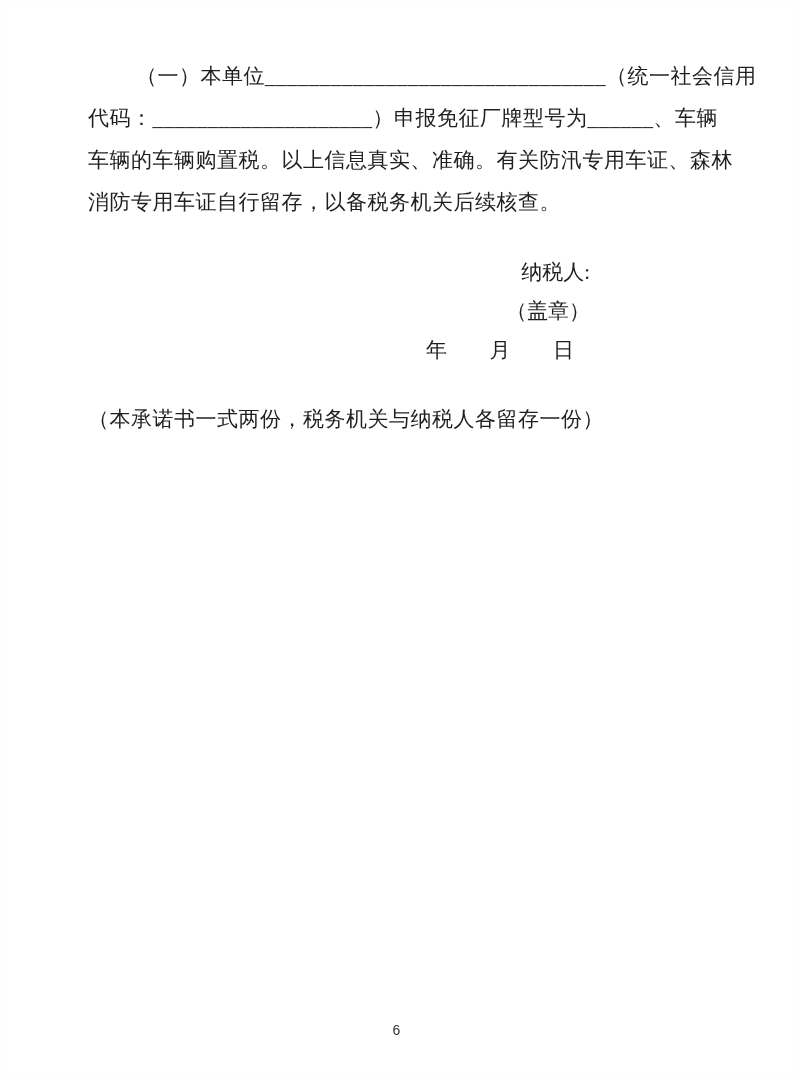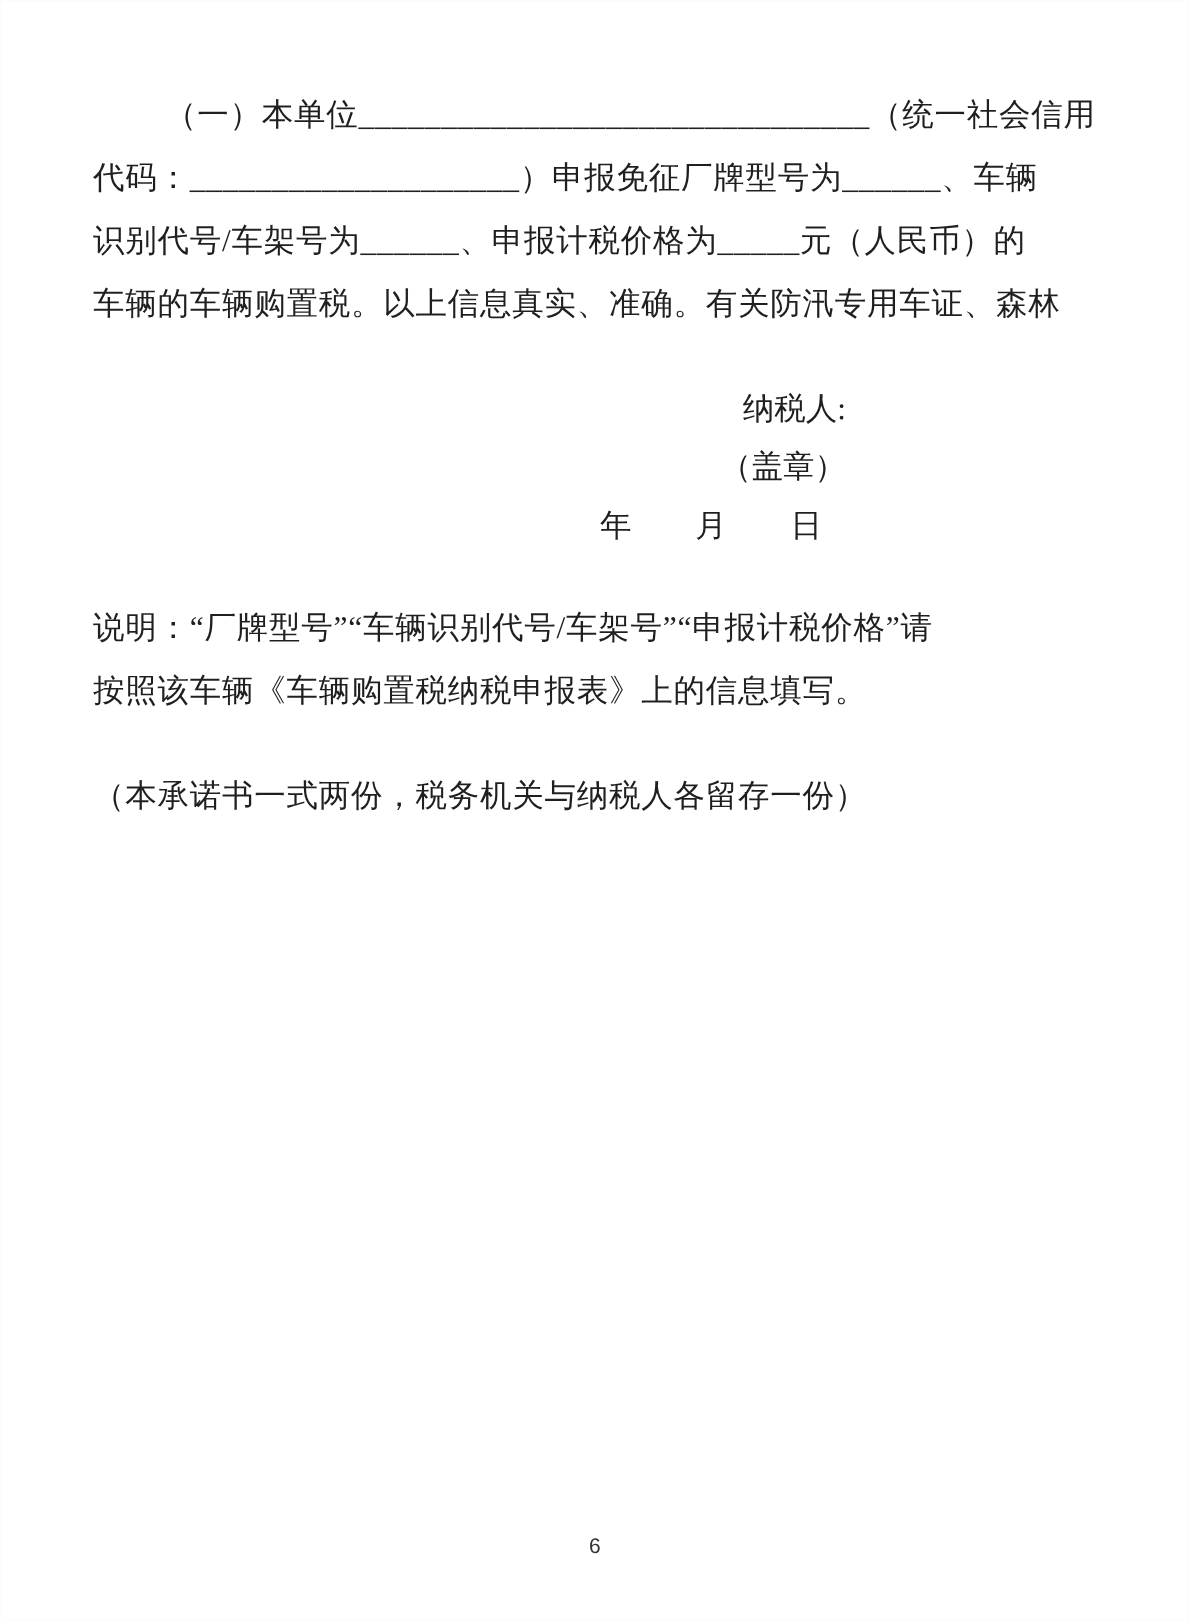--- a/index.html
+++ b/index.html
@@ -13,21 +13,21 @@
     height: 1080px;
     background: #ffffff;
     overflow: hidden;
     font-family: "Liberation Serif", "DejaVu Serif", serif;
     color: #1f1f1f;
     box-shadow: inset 0 0 2px rgba(0,0,0,0.04);
   }
   .content {
     position: absolute;
     top: 55px;
-    left: 62px;
+    left: 88px;
     right: 76px;
     font-size: 21px;
   }
   .line {
     line-height: 42px;
     letter-spacing: 0.5px;
     white-space: nowrap;
   }
   .indent { padding-left: 48px; }
 
@@ -60,36 +60,32 @@
   }
 </style>
 </head>
 <body>
 
 <div class="page">
   <div class="content">
 
     <div class="line indent">（一）本单位_______________________________（统一社会信用</div>
     <div class="line">代码：____________________）申报免征厂牌型号为______、车辆</div>
-    <div class="line">识别代号/车架号为______、申报计税价格为_____元（人民币）的</div>
     <div class="line">车辆的车辆购置税。以上信息真实、准确。有关防汛专用车证、森林</div>
+    <div class="line">消防专用车证自行留存，以备税务机关后续核查。</div>
 
     <div class="signature">
       <div>纳税人:</div>
       <div>（盖章）</div>
       <div class="date-line">
         <span>年</span>
         <span>月</span>
         <span>日</span>
       </div>
     </div>
 
-    <div class="note">
-      <div class="line">说明：“厂牌型号”“车辆识别代号/车架号”“申报计税价格”请</div>
-      <div class="line">按照该车辆《车辆购置税纳税申报表》上的信息填写。</div>
-    </div>
 
     <div class="line copies">（本承诺书一式两份，税务机关与纳税人各留存一份）</div>
 
   </div>
 
   <div class="page-number">6</div>
 </div>
 
 </body></html>

